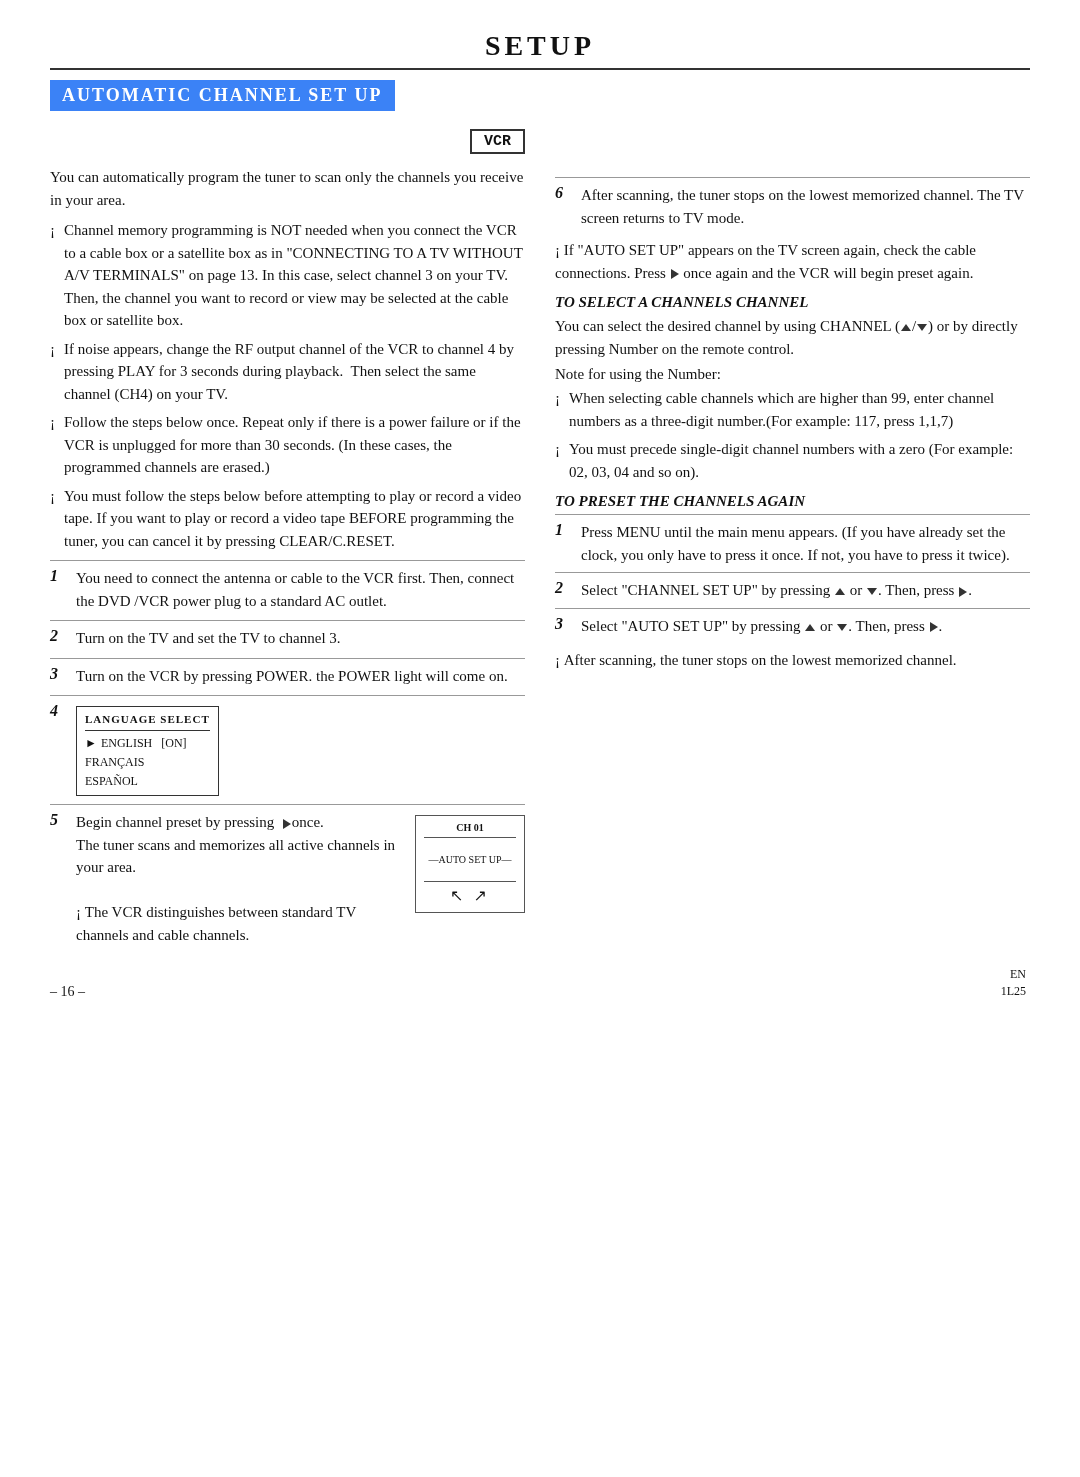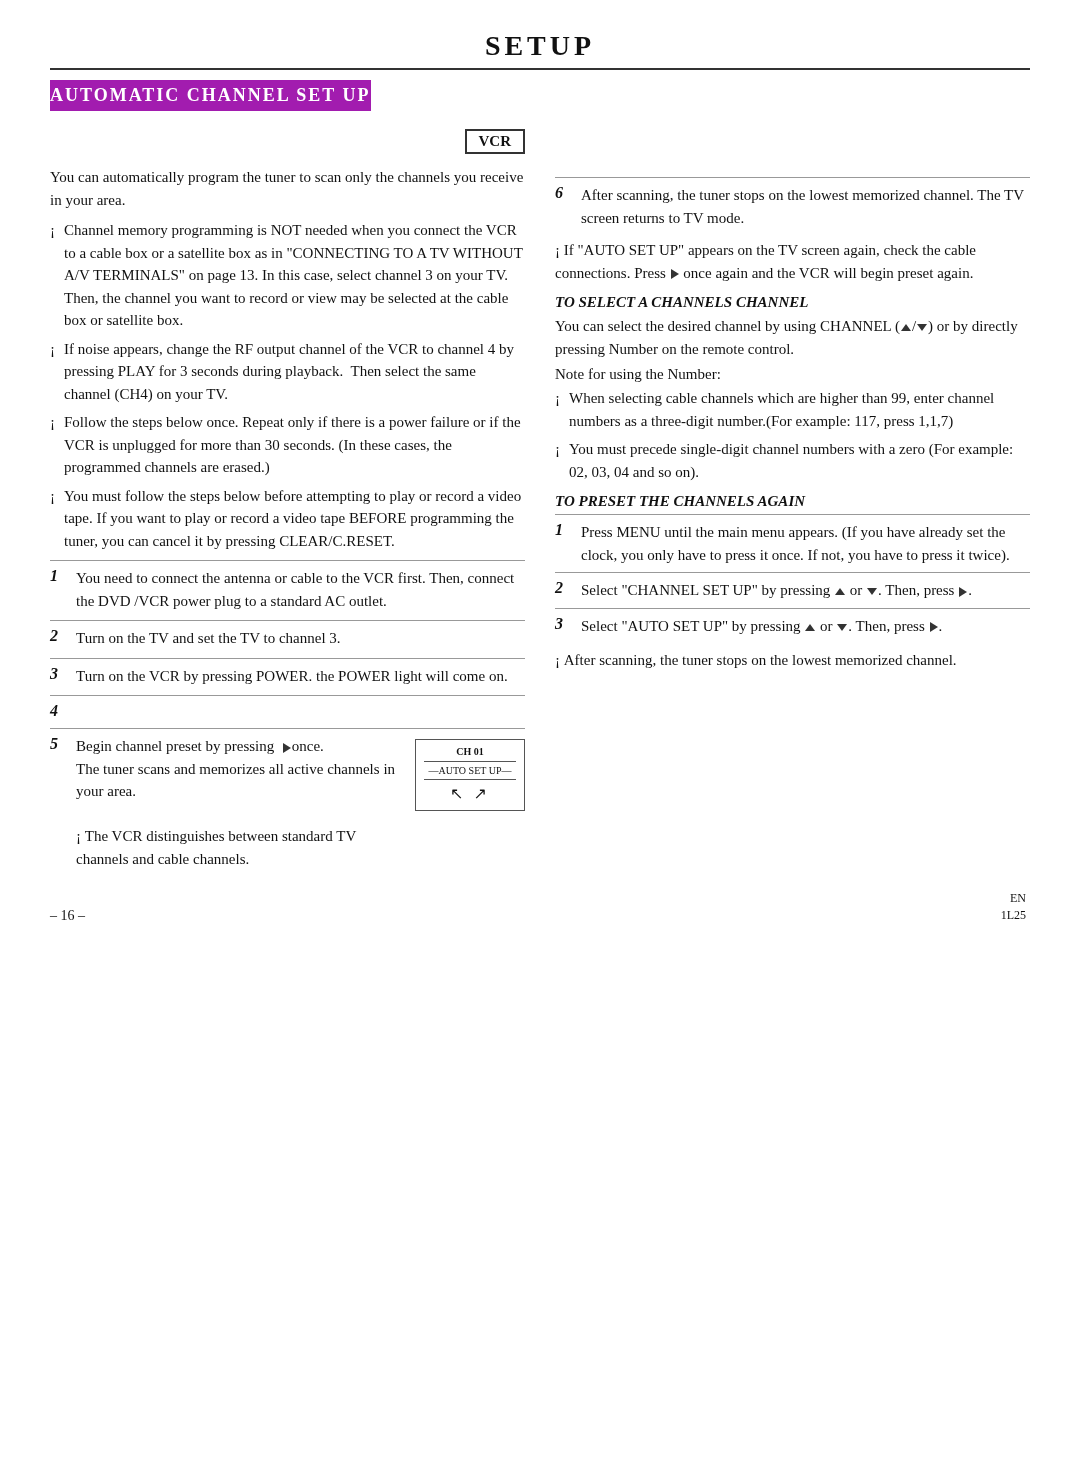--- a/index.html
+++ b/index.html
@@ -15,25 +15,25 @@
     .page-title {
       text-align: center;
       font-size: 28px;
       font-weight: bold;
       letter-spacing: 4px;
       margin-bottom: 6px;
       border-bottom: 2px solid #333;
       padding-bottom: 6px;
     }
     .section-heading {
-      background: #a21caf;
+      background: #3b82f6;
       color: #fff;
       font-size: 18px;
       font-weight: bold;
-      padding: 5px 0;
+      padding: 5px 12px;
       letter-spacing: 2px;
       display: inline-block;
       margin-bottom: 10px;
       margin-top: 4px;
     }
     .vcr-badge {
       border: 2px solid #333;
       padding: 2px 12px;
       font-weight: bold;
       font-size: 15px;
@@ -139,21 +139,21 @@
     .autosetup-img .ch-label {
       font-size: 10px;
       font-weight: bold;
       margin-bottom: 2px;
     }
     .autosetup-img .auto-label {
       font-size: 10px;
       border-top: 1px solid #555;
       border-bottom: 1px solid #555;
       margin: 2px 0;
-      padding: 1px 0;
+      padding: 14px 0;
     }
     .autosetup-img .arrows {
       font-size: 16px;
       letter-spacing: 3px;
     }
     .sub-heading {
       font-style: italic;
       font-weight: bold;
       font-size: 15px;
       margin-top: 10px;
@@ -221,21 +221,21 @@
 <body>
 
 
 
 <div class="page-title">SETUP</div>
 
 <div class="section-heading">AUTOMATIC CHANNEL SET UP</div>
 
 <div class="two-col">
   <div class="left-col">
-    <div style="display:flex; justify-content:flex-end; margin-bottom:6px;">
+    <div style="display:flex; justify-content:flex-end; margin-bottom:6px;font-family:Liberation Mono, monospace;">
       <span class="vcr-badge">VCR</span>
     </div>
     <p class="intro-text">You can automatically program the tuner to scan only the channels you receive in your area.</p>
 
     <ul class="bullet-list">
       <li>Channel memory programming is NOT needed when you connect the VCR to a cable box or a satellite box as in "CONNECTING TO A TV WITHOUT A/V TERMINALS" on page 13. In this case, select channel 3 on your TV. Then, the channel you want to record or view may be selected at the cable box or satellite box.</li>
       <li>If noise appears, change the RF output channel of the VCR to channel 4 by pressing PLAY for 3 seconds during playback.&nbsp; Then select the same channel (CH4) on your TV.</li>
       <li>Follow the steps below once. Repeat only if there is a power failure or if the VCR is unplugged for more than 30 seconds. (In these cases, the programmed channels are erased.)</li>
       <li>You must follow the steps below before attempting to play or record a video tape. If you want to play or record a video tape BEFORE programming the tuner, you can cancel it by pressing CLEAR/C.RESET.</li>
     </ul>
@@ -262,20 +262,29 @@
         <span class="step-number">3</span>
         <div class="step-content">
           Turn on the VCR by pressing POWER. the POWER light will come on.
         </div>
       </div>
 
       <div class="step-block">
         <span class="step-number">4</span>
         <div class="step-content">
           <div class="step-with-image">
+            <div class="lang-select-box">
+              <div class="lang-title">LANGUAGE SELECT</div>
+              <div class="lang-option active">
+                <span>►</span>
+                <span>ENGLISH &nbsp;&nbsp;[ON]</span>
+              </div>
+              <div class="lang-option">FRANÇAIS</div>
+              <div class="lang-option">ESPAÑOL</div>
+            </div>
           </div>
         </div>
       </div>
 
       <div class="step-block">
         <span class="step-number">5</span>
         <div class="step-content">
           <div class="step-with-image">
             <div>
               Begin channel preset by pressing &nbsp;<span class="play-arrow"></span>once.<br>

